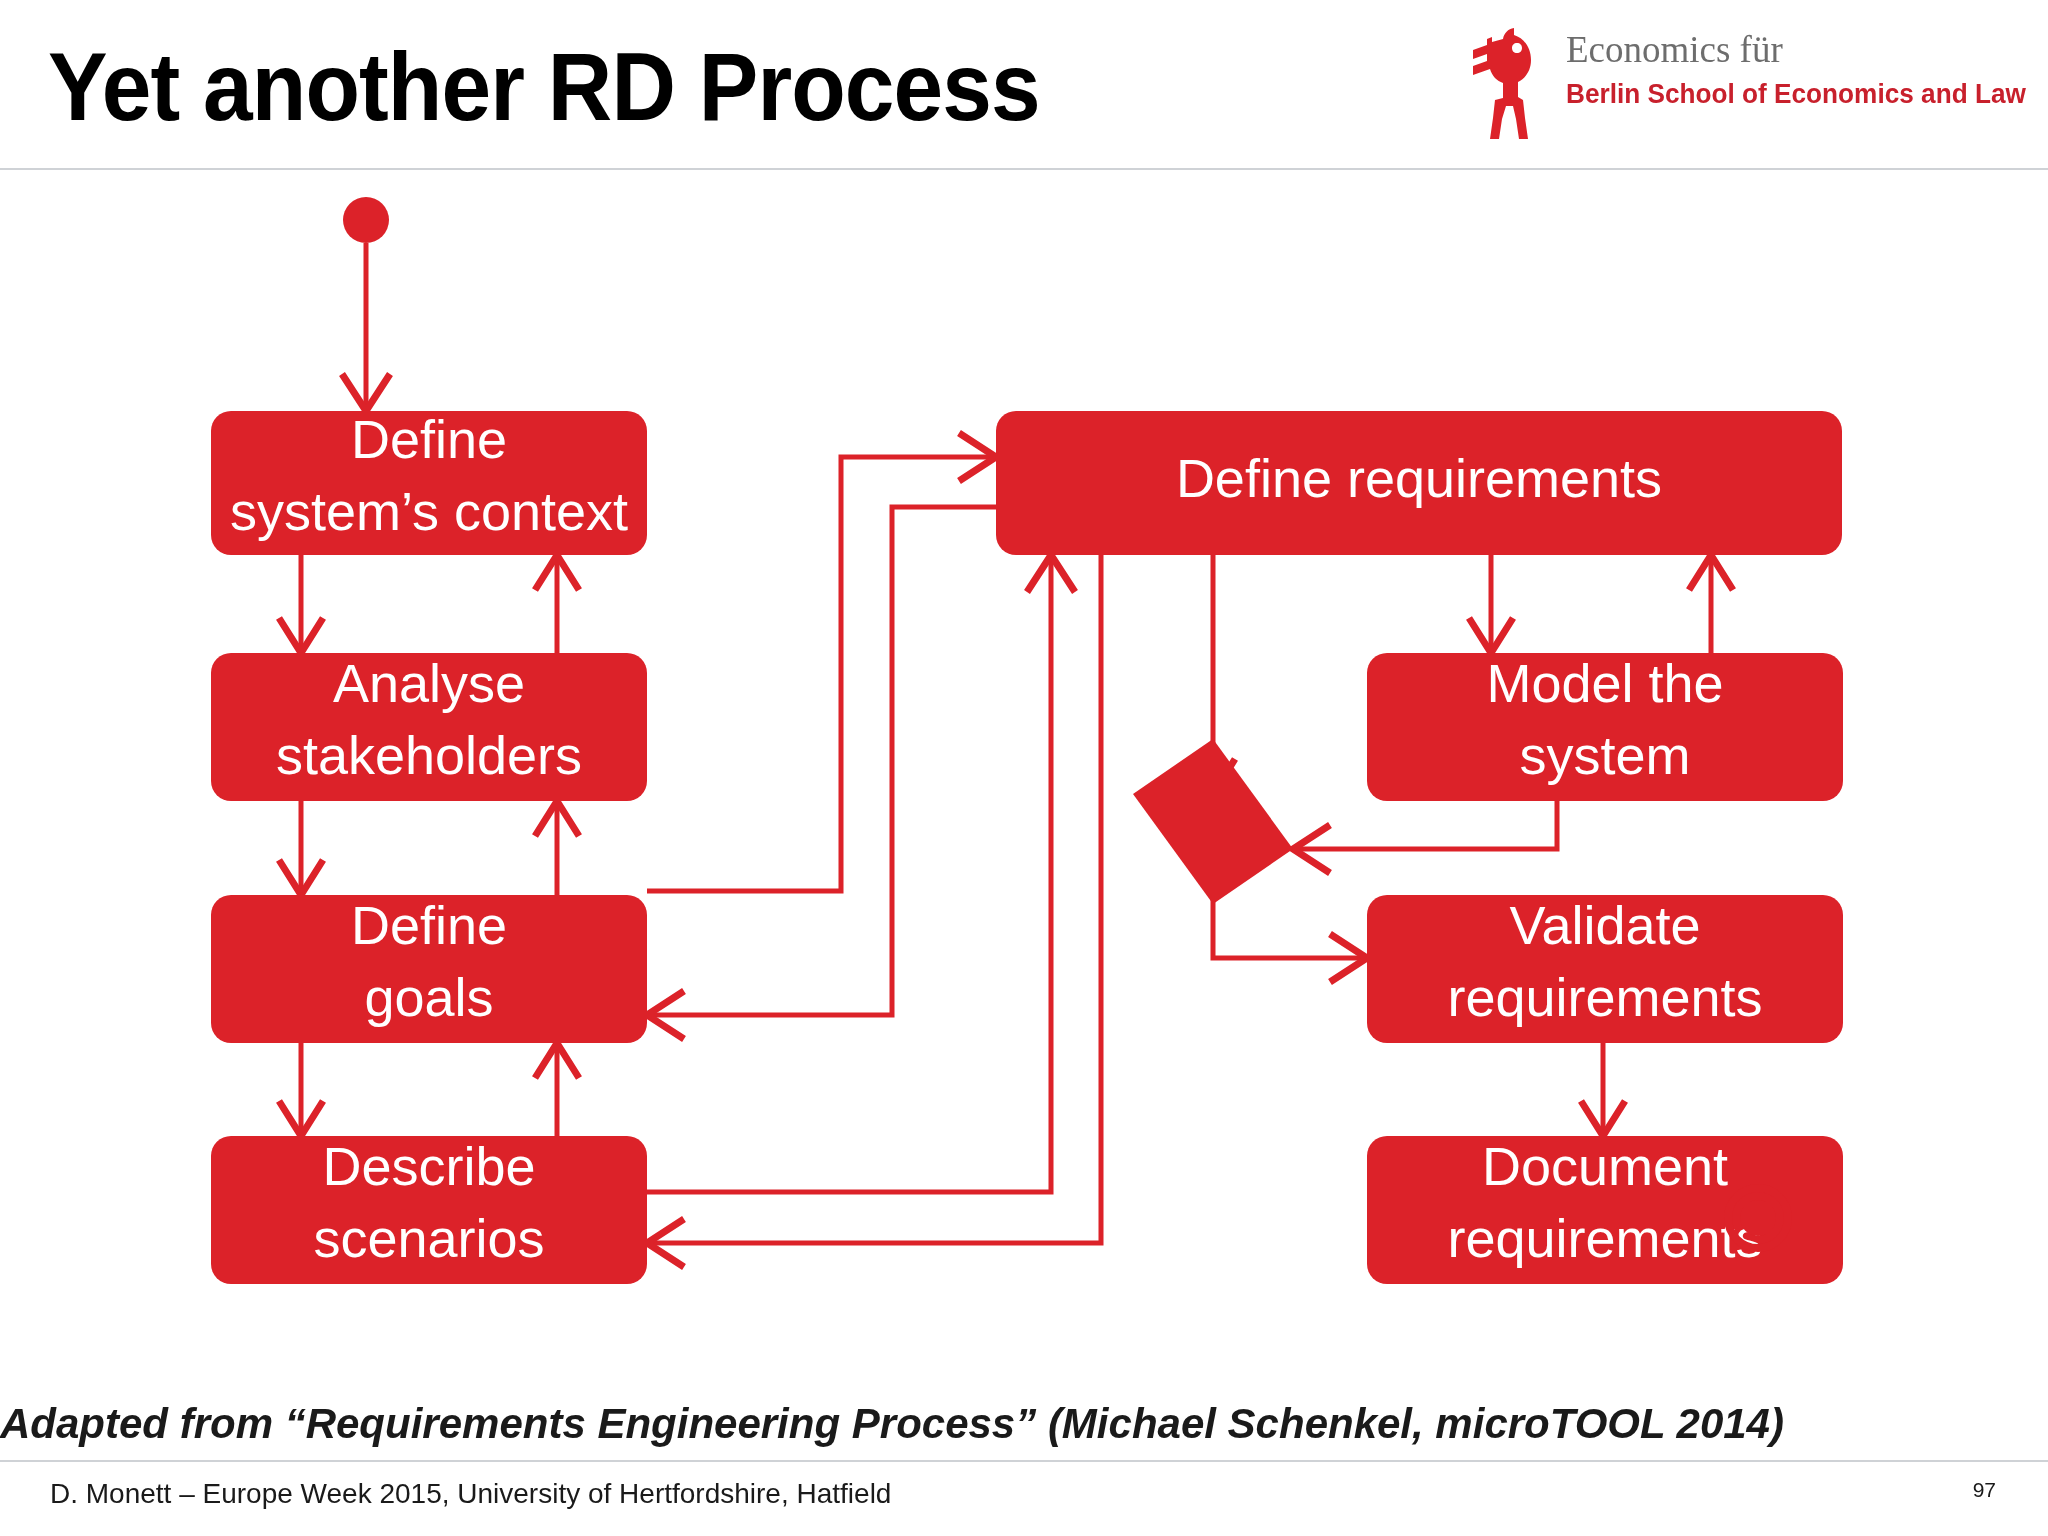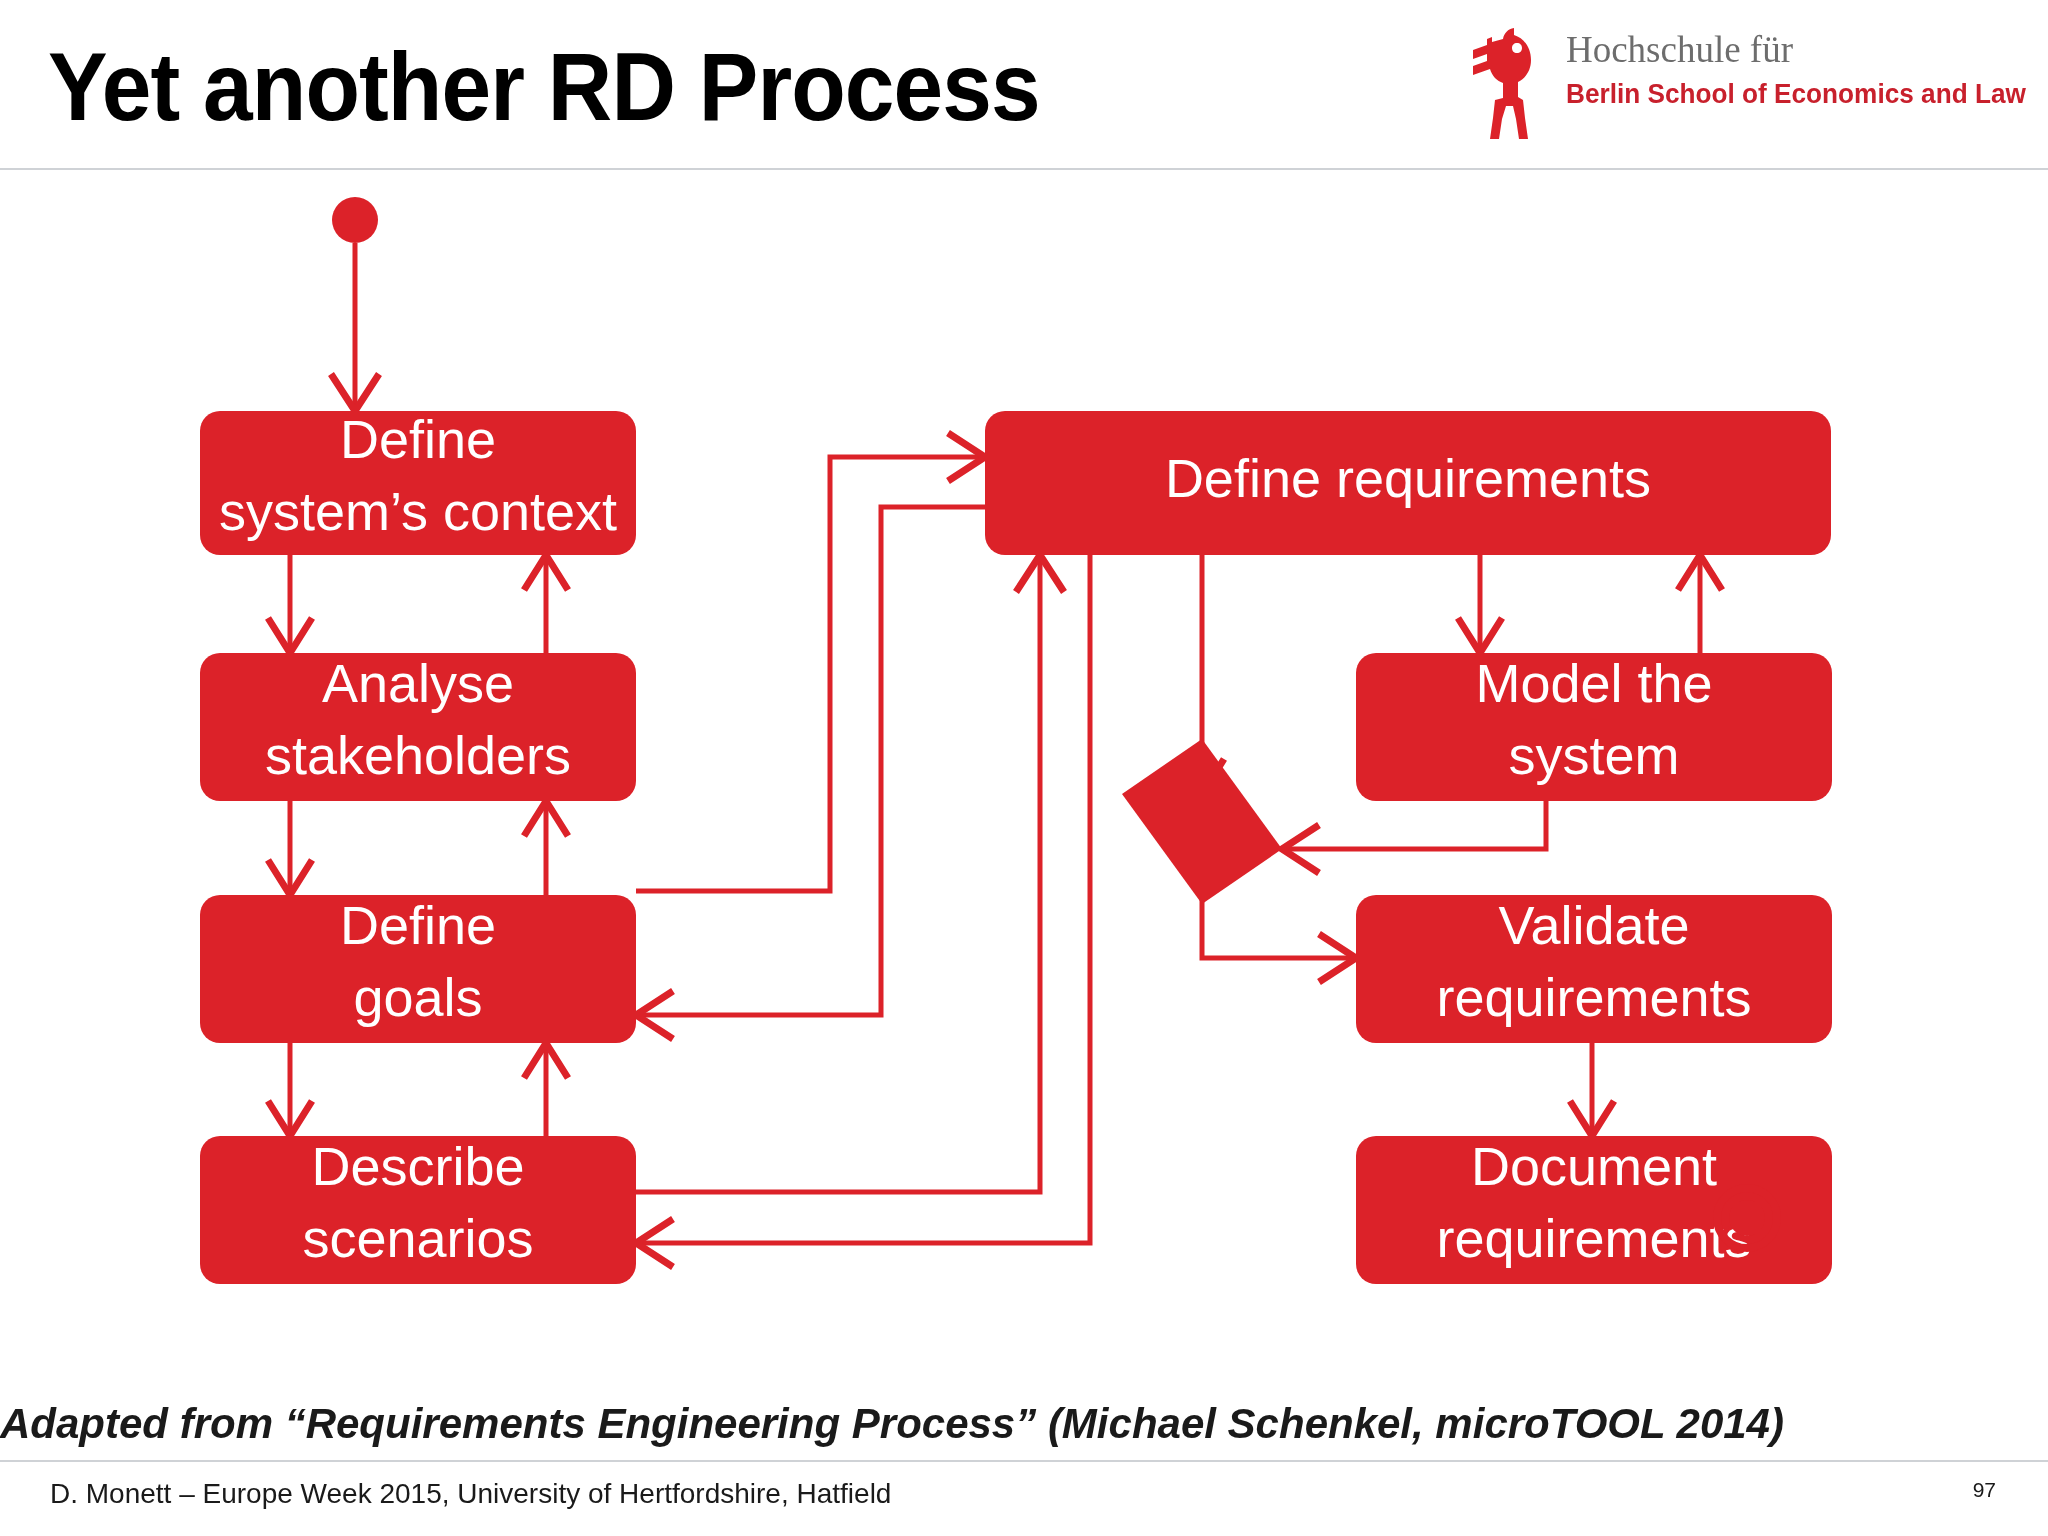--- a/index.html
+++ b/index.html
@@ -77,21 +77,21 @@
     color: #c8202c;
     white-space: nowrap;
     margin-top: 8px;
     transform: scaleX(0.97);
     transform-origin: left center;
   }
 
   
   #diagram-area {
     position: absolute;
-    left: 0;
+    left: 11px;
     top: 168px;
     width: 2017px;
     height: 1200px;
   }
   #flow-svg {
     position: absolute;
     left: 0; top: 0;
     width: 2048px;
     height: 1200px;
     display: block;
@@ -164,21 +164,21 @@
   <div id="page-title">Yet another RD Process</div>
 
   <div id="logo-block">
     <svg id="logo-bear" viewBox="0 0 74 116" aria-hidden="true">
       <path fill="#dc2229" d="M44 2 C38 3 34 7 33 13 L22 16 L22 11 L17 13 L17 19 L3 24 L3 33 L17 28 L17 35 L3 40 L3 49 L20 43 C22 50 27 55 33 57
                                L33 72 L25 74 L23 92 L20 113 L29 113 L32 93 L36 80 L43 80 L46 93 L49 113 L58 113 L55 92 L53 74 L48 71
                                L48 56 C56 52 61 44 61 34 C61 22 54 12 44 9 Z
                                M47 17 C50 17 52 19 52 22 C52 25 50 27 47 27 C44 27 42 25 42 22 C42 19 44 17 47 17 Z"></path>
     </svg>
     <div id="logo-text">
-      <div class="logo-line">Hochschule für</div>
+      <div class="logo-line">Economics für</div>
       <div id="logo-tagline">Berlin School of Economics and Law</div>
     </div>
   </div>
 
   <div id="header-rule"></div>
 </div>
 
 <div id="diagram-area">
   <svg id="flow-svg" viewBox="0 0 2048 1200">
 

